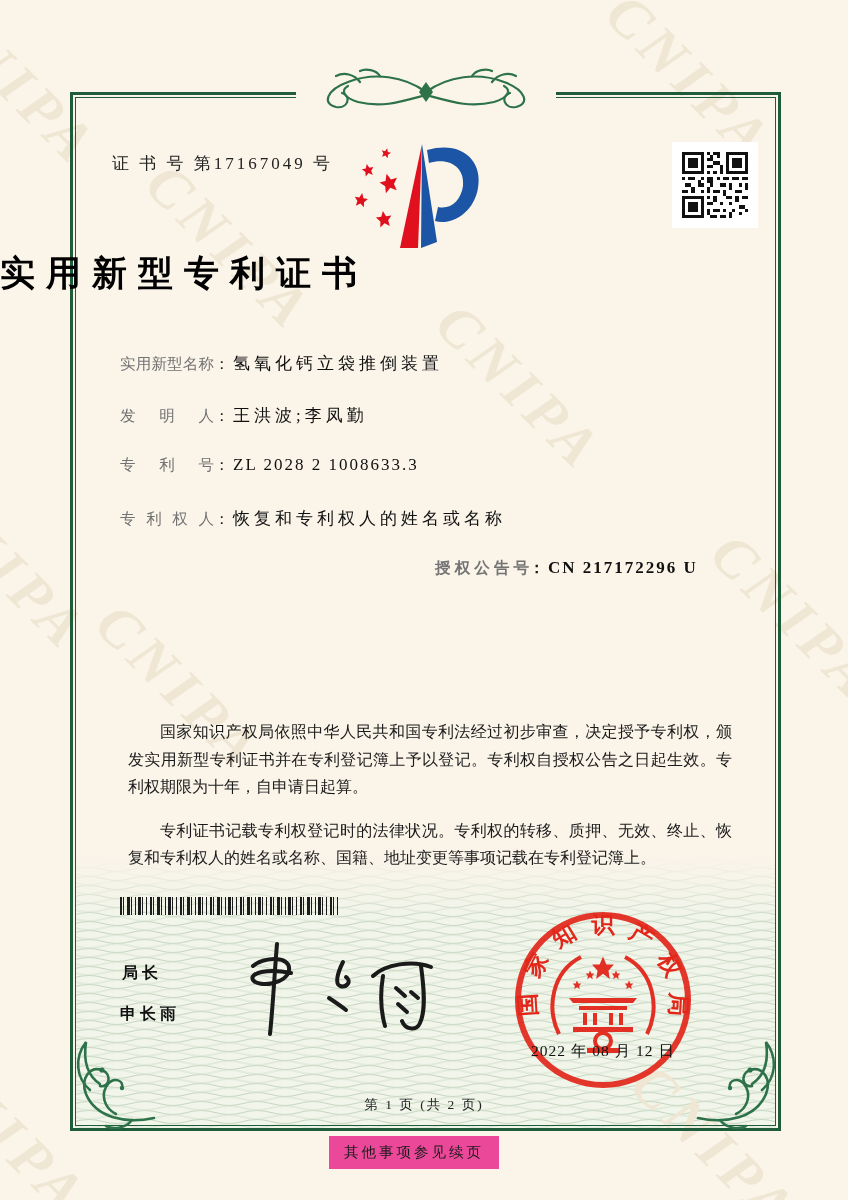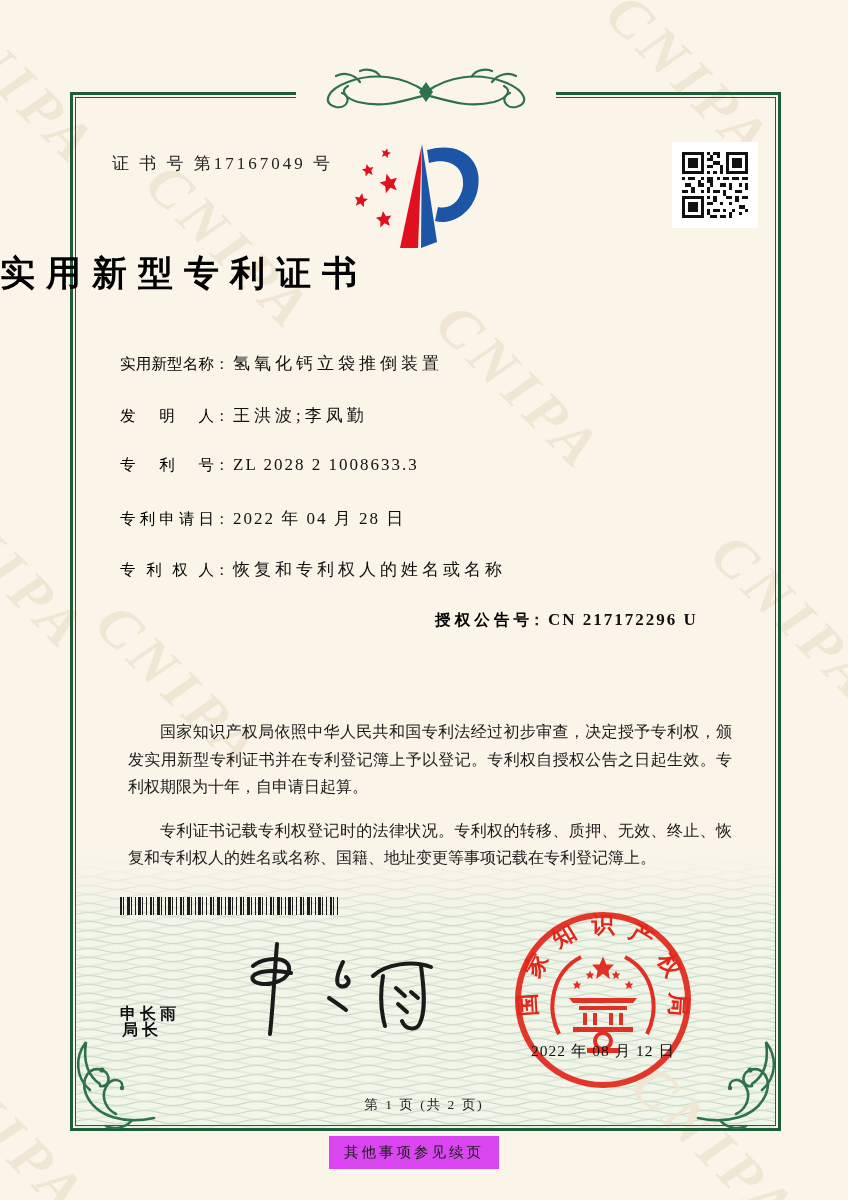--- a/index.html
+++ b/index.html
@@ -32,53 +32,53 @@
   
   .content{position:absolute;inset:0;z-index:5;}
   .cert-no{position:absolute;left:112px;top:152px;font-size:17px;letter-spacing:3px;color:#222;}
   .logo{position:absolute;left:350px;top:136px;}
   .qr-pad{position:absolute;left:672px;top:142px;width:86px;height:86px;background:#ffffff;}
   .qr-pad svg{position:absolute;left:10px;top:9px;}
   .cert-title{position:absolute;left:0;top:250px;width:100%;text-align:left;
     font-size:35px;font-weight:700;letter-spacing:11px;color:#000000;}
   .fields{position:absolute;left:120px;top:352px;width:640px;}
   .frow{height:22px;margin-bottom:29.5px;white-space:nowrap;}
-  .flabel{display:inline-block;width:94px;font-size:15.5px;color:#000000;
+  .flabel{display:inline-block;width:94px;font-size:15.5px;color:#737373;
     text-align:justify;text-align-last:justify;text-justify:inter-character;vertical-align:baseline;}
   .fcolon{display:inline-block;width:13px;font-size:15.5px;}
   .fvalue{font-size:17px;letter-spacing:4px;margin-left:6px;color:#111;}
   .fvalue.latin{letter-spacing:2px;}
   .grant-no{position:absolute;left:315px;top:0;font-weight:bold;}
   .row-rel{position:relative;}
   .paras{position:absolute;left:112px;top:702px;width:636px;}
   .paras p{margin:16px;font-size:16px;line-height:27.5px;text-align:justify;
     text-indent:2em;color:#1b1b1b;}
   .barcode{position:absolute;left:120px;top:897px;width:218px;height:18px;
     background:repeating-linear-gradient(90deg,
       #1c1c1c 0 2px,rgba(0,0,0,0) 2px 3px,
       #1c1c1c 3px 4px,rgba(0,0,0,0) 4px 7px,
       #1c1c1c 7px 10px,rgba(0,0,0,0) 10px 11px,
       #1c1c1c 11px 12px,rgba(0,0,0,0) 12px 15px,
       #1c1c1c 15px 16px,rgba(0,0,0,0) 16px 18px,
       #1c1c1c 18px 21px,rgba(0,0,0,0) 21px 22px,
       #1c1c1c 22px 23px,rgba(0,0,0,0) 23px 26px,
       #1c1c1c 26px 27px,rgba(0,0,0,0) 27px 30px);}
-  .director-title{position:absolute;left:122px;top:1020px;
+  .director-title{position:absolute;left:122px;top:963px;
     font-family:Liberation Mono, monospace;
     font-size:16px;font-weight:600;letter-spacing:4px;color:#111;}
   .director-name{position:absolute;left:120px;top:1004px;
     font-family:"Liberation Sans","DejaVu Sans",sans-serif;
     font-size:16px;font-weight:600;letter-spacing:4px;color:#111;}
   .sig{position:absolute;left:225px;top:936px;}
   .seal{position:absolute;left:508px;top:905px;}
   .seal-date{position:absolute;left:531px;top:1041px;font-size:15.5px;
     letter-spacing:1px;color:#111;white-space:nowrap;}
   .page-no{position:absolute;left:0;top:1096px;width:100%;text-align:center;
     font-size:13.5px;letter-spacing:2px;color:#222;}
-  .note-box{position:absolute;left:329px;top:1136px;background:#d946ef;
+  .note-box{position:absolute;left:329px;top:1136px;background:#ec4899;
     padding:7px 15px;font-size:14.5px;letter-spacing:3px;color:#1a1a1a;white-space:nowrap;}
 </style>
 </head>
 <body>
 
 <div class="sheet">
 
   <div class="waves">
     <svg width="701" height="272" xmlns="http://www.w3.org/2000/svg">
       <defs>
@@ -248,23 +248,20 @@
       <div class="frow">
         <span class="flabel">实用新型名称</span><span class="fcolon">：</span><span class="fvalue">氢氧化钙立袋推倒装置</span>
       </div>
       <div class="frow">
         <span class="flabel">发明人</span><span class="fcolon">：</span><span class="fvalue">王洪波;李凤勤</span>
       </div>
       <div class="frow">
         <span class="flabel">专利号</span><span class="fcolon">：</span><span class="fvalue latin">ZL 2028 2 1008633.3</span>
       </div>
       <div class="frow">
-        <span class="flabel">专利申请日</span><span class="fcolon">：</span><span class="fvalue latin">2022 年 04 月 28 日</span>
-      </div>
-      <div class="frow">
         <span class="flabel">专利权人</span><span class="fcolon">：</span><span class="fvalue">恢复和专利权人的姓名或名称</span>
       </div>
       <div class="frow row-rel">
         <span class="grant-no">
           <span class="flabel">授权公告号</span><span class="fcolon">：</span><span class="fvalue latin">CN 217172296 U</span>
         </span>
       </div>
     </div>
 
     <div class="paras">

